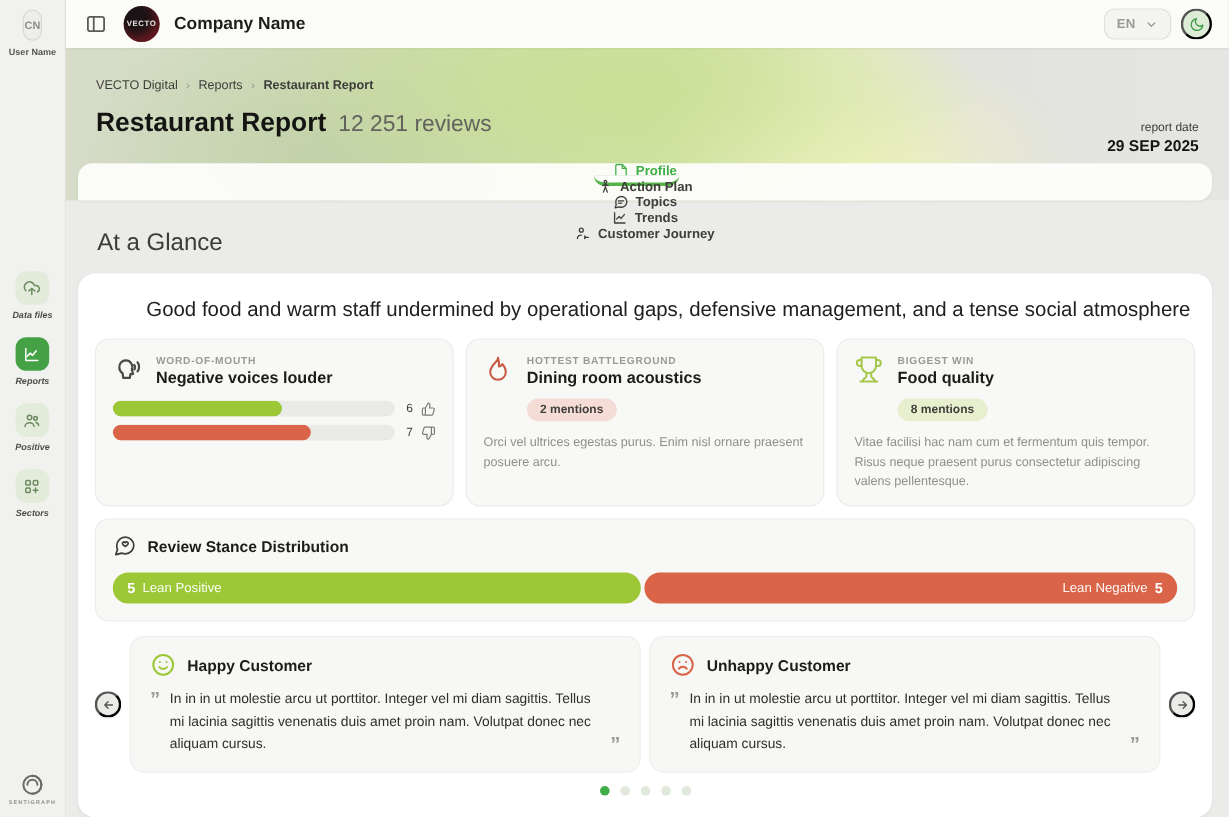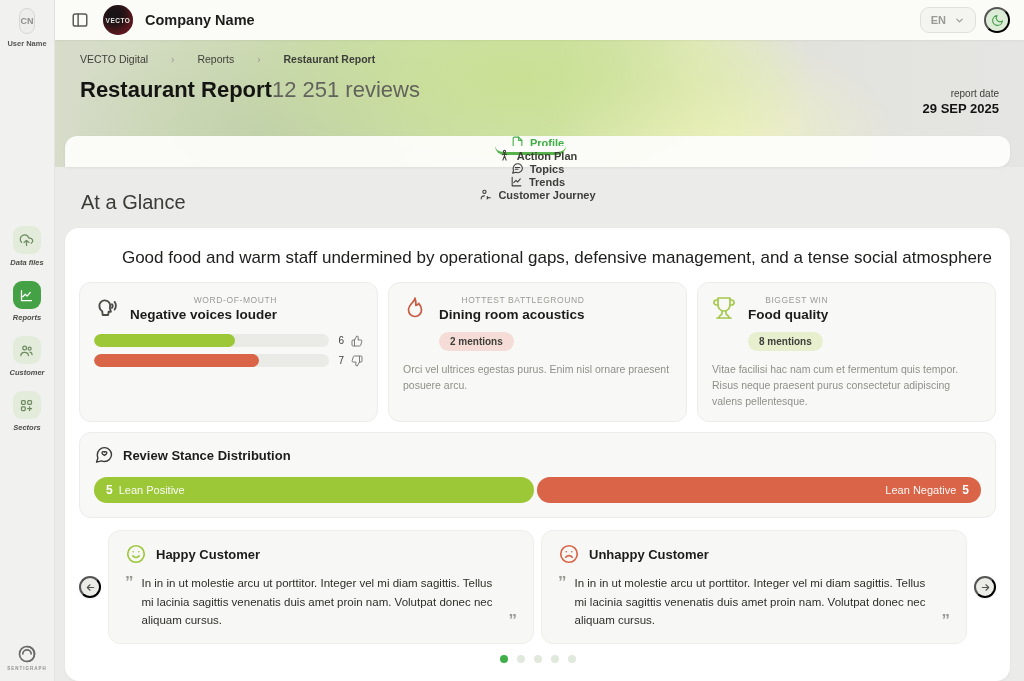--- a/index.html
+++ b/index.html
@@ -33,27 +33,27 @@
   .lang-btn .lang-code { font-size:11px; font-weight:700; }
   .theme-btn { width:26px; height:26px; border-radius:50%; background:#ddecd7; color:#3f9a44; display:flex; align-items:center; justify-content:center; cursor:pointer; }
 
   
   .hero { position:relative; height:127px; background:
       radial-gradient(420px 160px at 48% 30%, rgba(201,224,146,.9), rgba(201,224,146,0) 70%),
       radial-gradient(260px 140px at 68% 75%, rgba(238,242,190,.95), rgba(238,242,190,0) 70%),
       radial-gradient(300px 160px at 22% 70%, rgba(188,205,164,.7), rgba(188,205,164,0) 70%),
       linear-gradient(90deg,#d7dccb 0%, #ccdcae 30%, #cfe2a9 52%, #e7ecc5 66%, #e2e2dd 78%, #e5e5e3 100%);
     padding:0 25px; }
-  .breadcrumb { padding-top:13px; display:flex; align-items:center; gap:23px; font-size:10.5px; color:#3e3e3a; }
+  .breadcrumb { padding-top:25px; display:flex; align-items:center; gap:7px; font-size:10.5px; color:#3e3e3a; }
   .crumb { cursor:pointer; }
   .crumb.current { font-weight:800; cursor:default; }
   .crumb-sep { color:#9a9a94; font-size:10px; }
   .title-row { margin-top:12px; display:flex; align-items:baseline; }
   .page-title { font-size:22px; font-weight:800; color:#141412; }
-  .reviews-count { font-size:22px; font-weight:400; color:#63635d;text-align:center; }
+  .reviews-count { margin-left:10px; font-size:19px; font-weight:400; color:#63635d;text-align:center; }
   .report-date-block { margin-left:auto; text-align:right; }
   .report-date-label { font-size:10px; color:#3d3d39; }
   .report-date-value { font-size:13px; font-weight:800; color:#141412; margin-top:2px; }
 
   
   .tabbar { position:absolute; left:10px; right:14px; bottom:0; height:31px; background:rgba(253,253,251,.95); border-radius:12px 12px 12px 0; display:flex; align-items:center; padding:0 6px; box-shadow:0 1px 3px rgba(0,0,0,.06);flex-direction:column; }
   .tab { position:relative; height:100%; display:flex; align-items:center; gap:6px; padding:0 16px; font-size:11px; font-weight:600; color:#3e3e3a; cursor:pointer; }
   .tab .tab-ic { width:13px; height:13px; }
   .tab.active { color:#3fae49; }
   .tab.active::after { content:""; position:absolute; left:0; right:14px; bottom:-6px; height:6px; background:#fdfdfb; border-bottom:3px solid #55b349; border-radius:0 0 10px 10px; }
@@ -65,21 +65,21 @@
   .headline { font-size:17px; font-weight:400; color:#20201e; padding:6px 4px 14px;text-align:right; }
 
   
   .stat-row { display:grid; grid-template-columns:1fr 1fr 1fr; gap:10px; }
   .stat-card { background:#f8f8f6; border:1px solid #ececе9; border:1px solid #ececea; border-radius:12px; padding:12px 14px; min-height:106px; }
   .stat-head { display:flex; gap:10px; }
   .stat-ic { width:26px; height:26px; flex:none; margin-top:1px; }
   .ic-mouth { color:#4a4a46; }
   .ic-flame { color:#c75b44; }
   .ic-trophy { color:#a5c84b; }
-  .kicker { font-size:8.5px; letter-spacing:.6px; font-weight:400; color:#9b9b95; text-transform:uppercase;text-align:right; }
+  .kicker { font-size:8.5px; letter-spacing:.6px; font-weight:700; color:#9b9b95; text-transform:uppercase; }
   .stat-title { font-size:13.5px; font-weight:800; color:#1c1c1a; margin-top:2px; }
   .bars { margin-top:12px; display:flex; flex-direction:column; gap:7px; }
   .bar-row { display:flex; align-items:center; gap:7px; }
   .bar-track { flex:1; height:13px; border-radius:7px; background:#eaeae7; overflow:hidden; }
   .bar-fill { height:100%; border-radius:7px; }
   .bar-fill.pos { background:#9cc737; }
   .bar-fill.neg { background:#d96447; }
   .bar-num { font-size:10px; color:#3c3c38; width:8px; text-align:right; }
   .thumb-ic { width:12px; height:12px; color:#7c7c78; }
   .stat-caption { margin-top:12px; font-size:10.5px; color:#55554f; }
@@ -150,21 +150,21 @@
     </div>
     <div class="side-item">
       <span class="tile">
         <svg width="15" height="15" viewBox="0 0 24 24" fill="none" stroke="currentColor" stroke-width="2" stroke-linecap="round" stroke-linejoin="round">
             <circle cx="9" cy="8" r="3"></circle>
             <path d="M3 20c0-3 2.7-5 6-5s6 2 6 5"></path>
             <circle cx="17" cy="9" r="2.4"></circle>
             <path d="M17.5 14.6c2.1.4 3.5 1.9 3.5 4"></path>
           </svg>
       </span>
-      <span class="side-label">Customer</span>
+      <span class="side-label">Positive</span>
     </div>
     <div class="side-item">
       <span class="tile">
         <svg width="15" height="15" viewBox="0 0 24 24" fill="none" stroke="currentColor" stroke-width="2" stroke-linecap="round" stroke-linejoin="round">
             <rect x="4" y="4" width="6" height="6" rx="1.5"></rect>
             <rect x="14" y="4" width="6" height="6" rx="1.5"></rect>
             <rect x="4" y="14" width="6" height="6" rx="1.5"></rect>
             <path d="M14 17h6M17 14v6"></path>
           </svg>
       </span>

